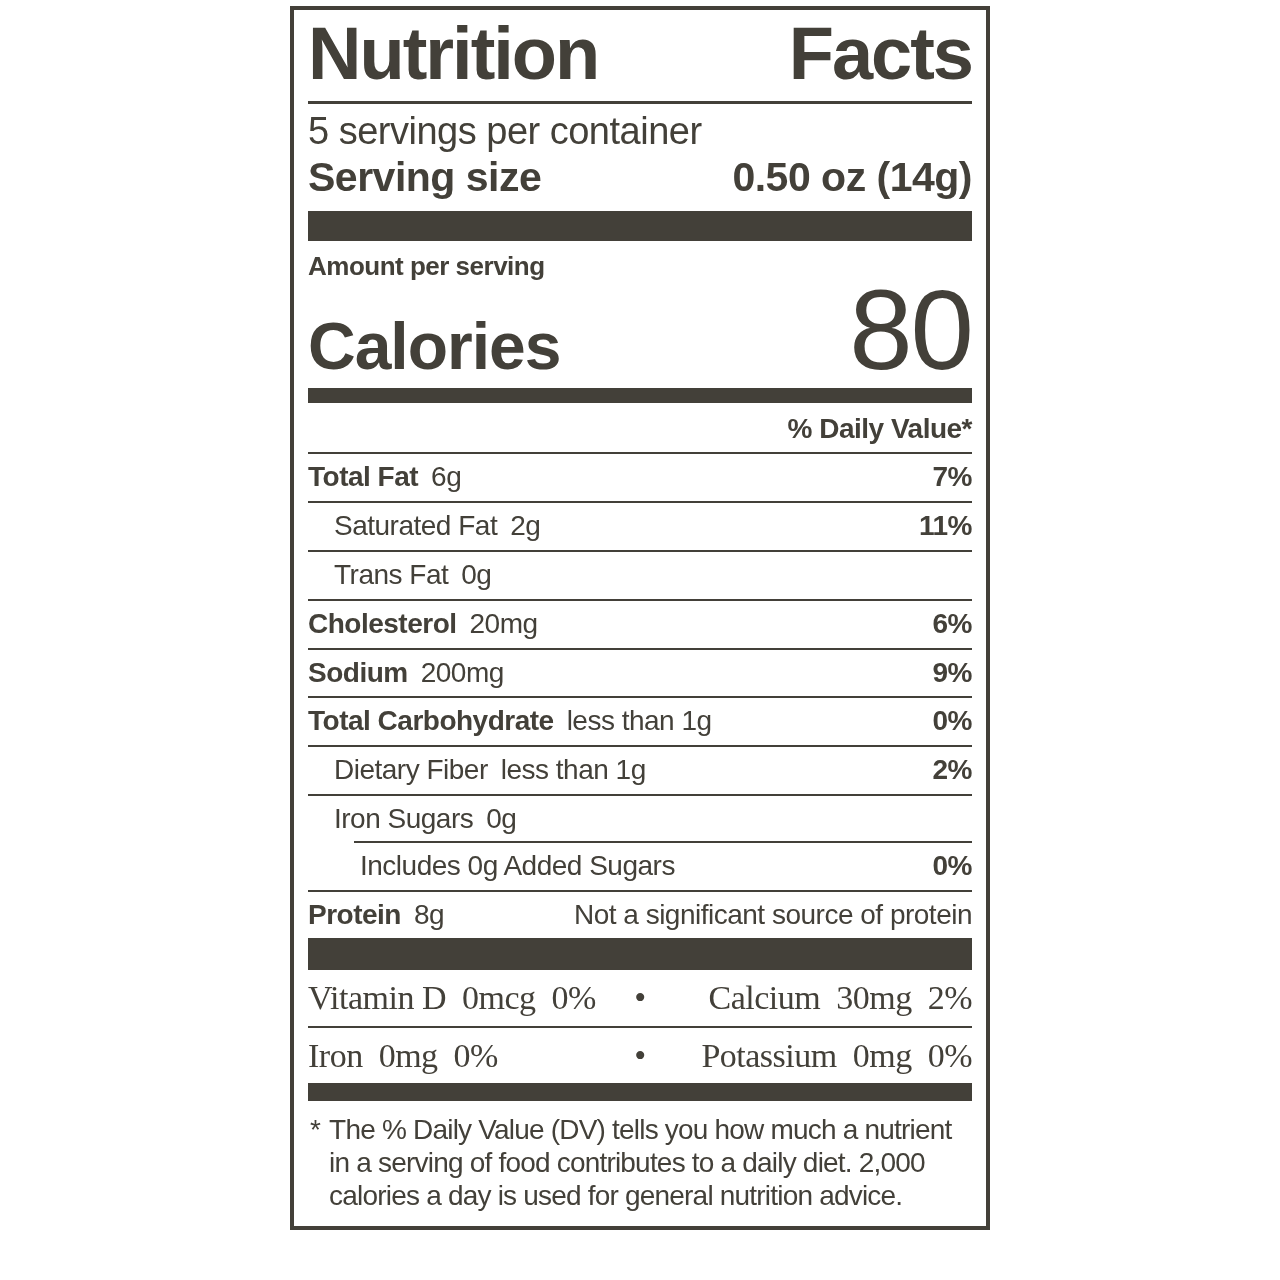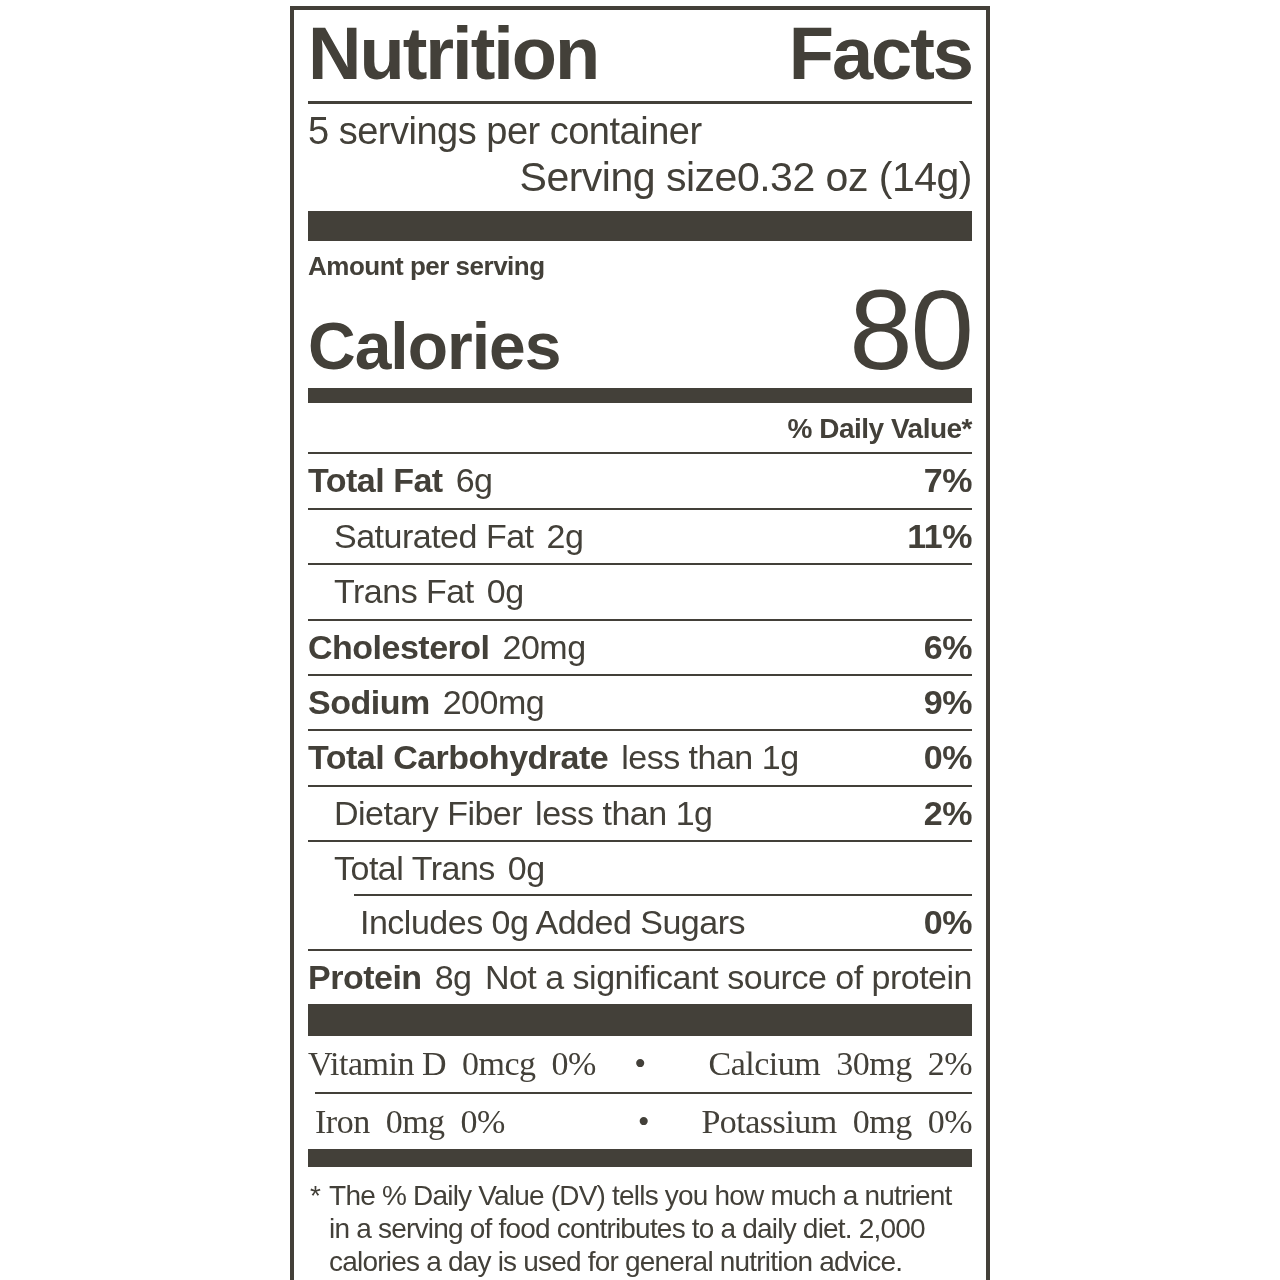--- a/index.html
+++ b/index.html
@@ -25,22 +25,22 @@
     font-weight: bold; font-size: 74px; line-height: 1.04;
     letter-spacing: -2px;
     padding: 6px 0 8px 0;
   }
   .title-rule { height: 3px; background: var(--ink); }
   .servings {
     font-size: 38px; line-height: 1.05; padding-top: 8px;
     letter-spacing: -0.5px;
   }
   .serving-size-row {
-    display: flex; justify-content: flex-end; align-items: baseline;
-    font-weight: normal; font-size: 41px; line-height: 1.05;
+    display: flex; justify-content: space-between; align-items: baseline;
+    font-weight: bold; font-size: 41px; line-height: 1.05;
     padding: 4px 0 12px 0; letter-spacing: -0.5px;
   }
   
   .bar { background: var(--ink); }
   .bar-thick1 { height: 30px; }
   .bar-med { height: 15px; margin-top: 8px; }
   .bar-thick2 { height: 32px; }
   .bar-med2 { height: 18px; }
   
   .amount-per-serving {
@@ -54,21 +54,21 @@
   .calories-word { font-weight: bold; font-size: 66px; letter-spacing: -1px; }
   .calories-num  { font-weight: normal; font-size: 114px; line-height: 0.88; letter-spacing: -2px; }
   .dv-header {
     text-align: right; font-weight: bold; font-size: 28px;
     padding: 10px 0 7px 0; letter-spacing: -0.5px;
   }
   
   .rows { border-top: 2px solid var(--ink); }
   .row {
     display: flex; align-items: baseline; position: relative;
-    font-size: 34px; line-height: 1.1; letter-spacing: -0.5px;
+    font-size: 28px; line-height: 1.1; letter-spacing: -0.5px;
     padding: 8px 0;
   }
   .row + .row { border-top: 2px solid var(--ink); }
   .row .lbl { font-weight: bold; white-space: nowrap; }
   .row .val { margin-left: 13px; white-space: nowrap; }
   .row .dv  { margin-left: auto; font-weight: bold; white-space: nowrap; }
   .row .note { margin-left: auto; white-space: nowrap; }
   .row.sub  { padding-left: 26px; }
   .row.sub .lbl { font-weight: normal; }
   .row.sub2 { padding-left: 52px; border-top: none; justify-content: flex-end; }
@@ -78,21 +78,21 @@
     height: 2px; background: var(--ink);
   }
   
   .micros { }
   .micro-row {
     display: flex; align-items: baseline;
     font-size: 34px; line-height: 1.1; letter-spacing: -0.5px;
     padding: 9px 0;
     font-family: Liberation Serif, serif;
   }
-  .micro-row + .micro-row { border-top: 2px solid var(--ink); margin-left: 7px; }
+  .micro-row + .micro-row { border-top: 2px solid var(--ink); }
   .micro-cell { display: flex; align-items: baseline; gap: 16px; flex: 1; }
   .micro-cell.right { justify-content: flex-end; }
   .micro-bullet { width: 40px; text-align: center; font-size: 34px; }
   
   .footnote {
     display: flex; gap: 9px;
     font-size: 28px; line-height: 33px; letter-spacing: -0.8px;
     padding: 12px 0 14px 2px;
   }
   .fn-line { white-space: nowrap; }
@@ -105,21 +105,21 @@
   <div class="title-row">
     <span>Nutrition</span>
     <span>Facts</span>
   </div>
   <div class="title-rule"></div>
 
   <div class="servings">5 servings per container</div>
 
   <div class="serving-size-row">
     <span>Serving size</span>
-    <span>0.32 oz (14g)</span>
+    <span>0.50 oz (14g)</span>
   </div>
 
   <div class="bar bar-thick1"></div>
 
   <div class="amount-per-serving">Amount per serving</div>
 
   <div class="calories-row">
     <span class="calories-word">Calories</span>
     <span class="calories-num">80</span>
   </div>
@@ -165,21 +165,21 @@
       <span class="dv">0%</span>
     </div>
 
     <div class="row sub">
       <span class="lbl">Dietary Fiber</span>
       <span class="val">less than 1g</span>
       <span class="dv">2%</span>
     </div>
 
     <div class="row sub">
-      <span class="lbl">Total Trans</span>
+      <span class="lbl">Iron Sugars</span>
       <span class="val">0g</span>
     </div>
 
     <div class="row sub2">
       <span class="lbl">Includes 0g Added Sugars</span>
       <span class="dv">0%</span>
     </div>
 
     <div class="row">
       <span class="lbl">Protein</span>

